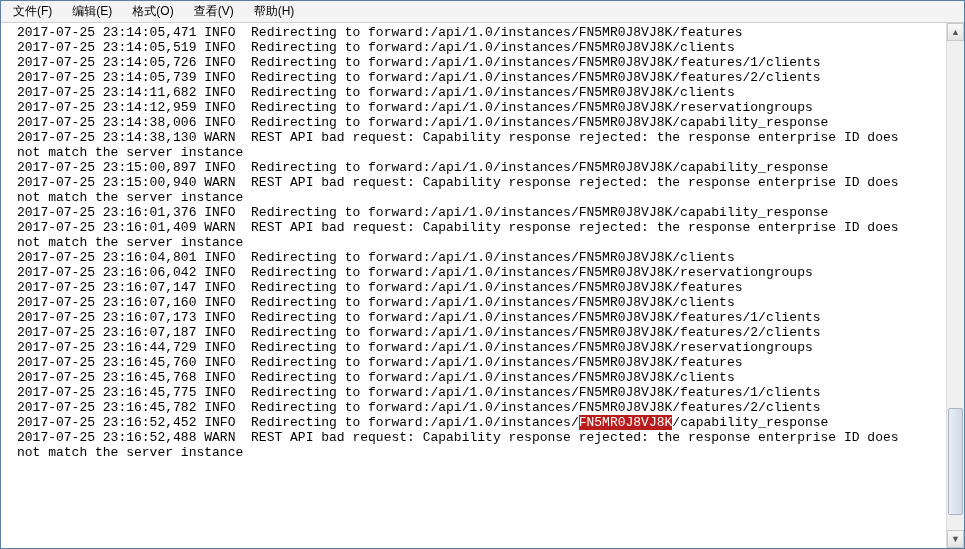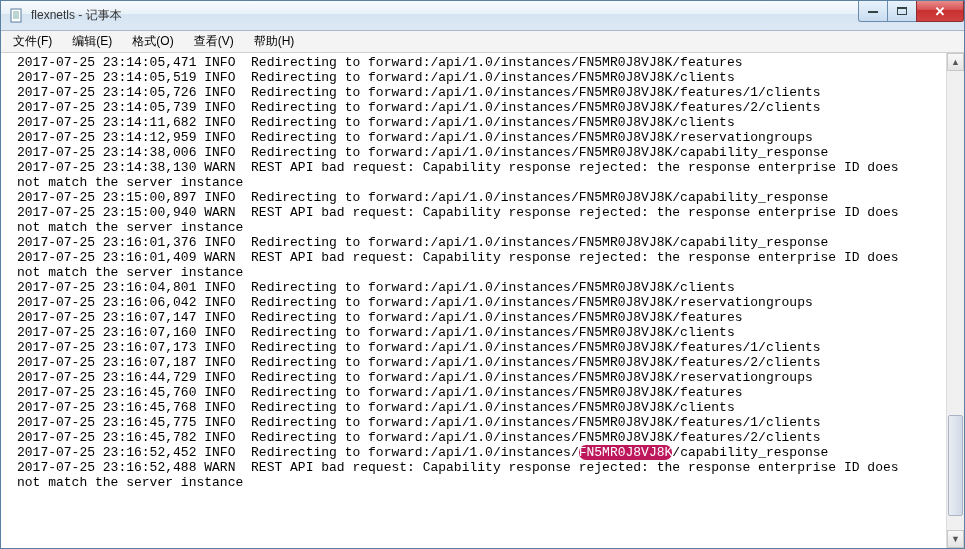--- a/index.html
+++ b/index.html
@@ -13,53 +13,31 @@
   .win-btn { width: 30px; height: 21px; border: 1px solid #6b8aab; border-top: none; display: flex; align-items: center; justify-content: center; font-family: Arial, sans-serif; margin-left: -1px; }
   .win-min { background: linear-gradient(to bottom, #e8f2fb, #c8dcf0); border-bottom-left-radius: 3px; }
   .win-max { background: linear-gradient(to bottom, #e8f2fb, #c8dcf0); }
   .win-close { width: 48px; background: linear-gradient(to bottom, #e78b8b 0%, #d85050 45%, #c83030 46%, #d04040 100%); border-color: #8a3030; border-bottom-right-radius: 3px; color: #fff; font-weight: bold; font-size: 13px; }
   .win-min-glyph { width: 10px; height: 3px; border-bottom: 2px solid #344; }
   .win-max-glyph { width: 10px; height: 8px; border: 1px solid #344; border-top: 2px solid #344; }
   .menubar { height: 22px; background: #f4f4f4; border-bottom: 1px solid #d0d0d0; display: flex; align-items: center; padding-left: 4px; gap: 4px; }
   .menu-item { padding: 2px 8px; font-size: 12px; color: #000; cursor: default; }
   .content { flex: 1; background: #fff; position: relative; overflow: hidden; }
   .text-area { position: absolute; inset: 0 18px 0 0; padding: 2px 16px; font-family: "SimSun", "Courier New", monospace; font-size: 13px; line-height: 15px; white-space: pre; color: #000; overflow: hidden; }
-  .hl { background: #be185d; color: #fff; border-radius: 7px; }
+  .hl { background: #b91c1c; color: #fff; }
   .vscroll { position: absolute; right: 0; top: 0; bottom: 0; width: 18px; background: #f0f0f0; border-left: 1px solid #dcdcdc; display: flex; flex-direction: column; }
   .scroll-btn { height: 18px; background: linear-gradient(to bottom,#f8f8f8,#e4e4e4); border: 1px solid #c8c8c8; display:flex; align-items:center; justify-content:center; font-size:9px; color:#555; }
   .scroll-track { flex:1; position: relative; }
   .scroll-thumb { position:absolute; left:1px; right:1px; background: linear-gradient(to right,#eaeef4,#cfd9e6); border:1px solid #a8b4c4; border-radius:2px; }
 </style>
 </head>
 <body>
 
 <div class="window">
 
-  <div class="titlebar">
-    <svg class="titlebar-icon" viewBox="0 0 16 16">
-      <rect x="2" y="1" width="10" height="13" fill="#fff" stroke="#5a7fa0"></rect>
-      <line x1="4" y1="4" x2="10" y2="4" stroke="#7aa"></line>
-      <line x1="4" y1="6" x2="10" y2="6" stroke="#7aa"></line>
-      <line x1="4" y1="8" x2="10" y2="8" stroke="#7aa"></line>
-      <line x1="4" y1="10" x2="10" y2="10" stroke="#7aa"></line>
-    </svg>
-    <span class="titlebar-title">flexnetls - 记事本</span>
-    <span class="titlebar-blur"></span>
-    <div class="win-controls">
-      <div class="win-btn win-min">
-          <div class="win-min-glyph"></div>
-        </div>
-      <div class="win-btn win-max">
-          <div class="win-max-glyph"></div>
-        </div>
-      <div class="win-btn win-close">
-          <span>✕</span>
-        </div>
-    </div>
-  </div>
 
   <div class="menubar">
     <span class="menu-item">文件(F)</span>
     <span class="menu-item">编辑(E)</span>
     <span class="menu-item">格式(O)</span>
     <span class="menu-item">查看(V)</span>
     <span class="menu-item">帮助(H)</span>
   </div>
 
   <div class="content">

